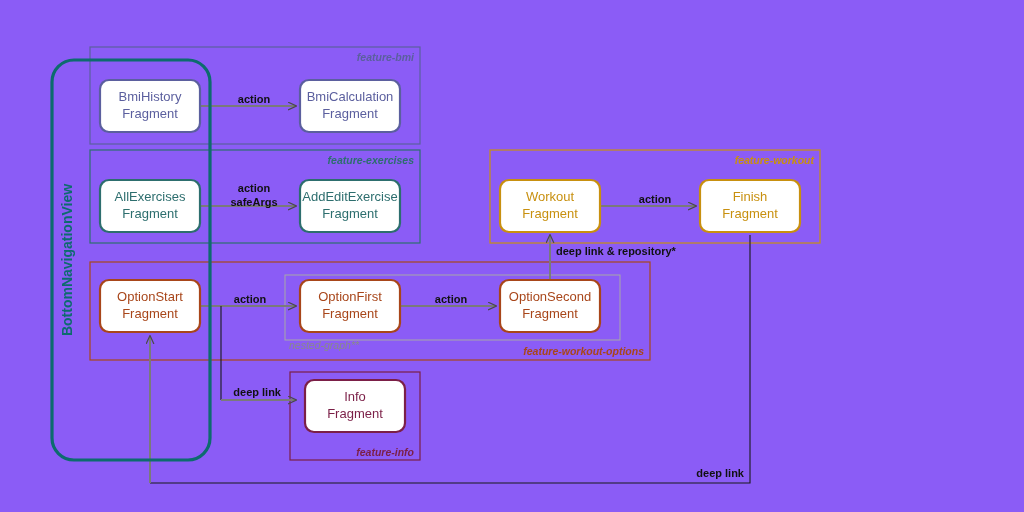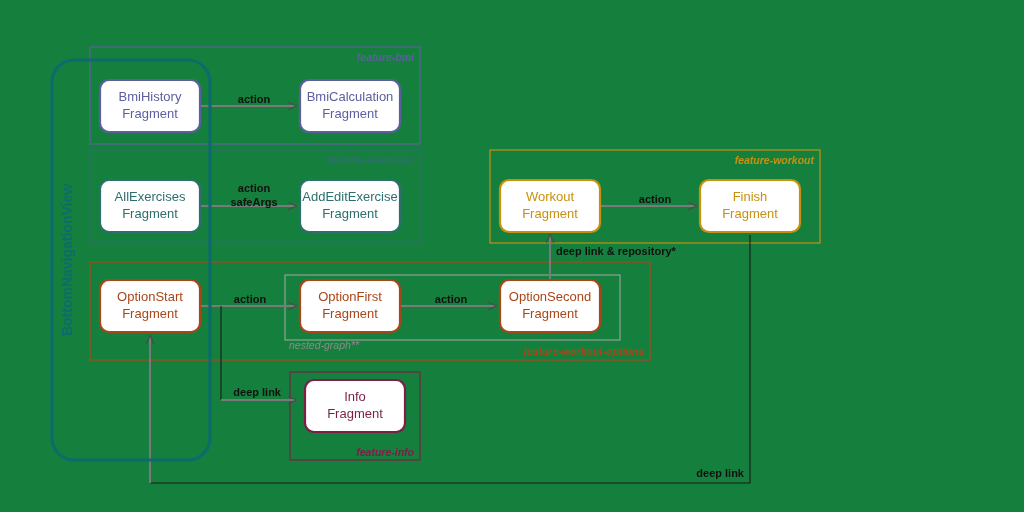--- a/index.html
+++ b/index.html
@@ -5,21 +5,21 @@
   html, body {
     margin: 0;
     padding: 0;
     background: #ffffff;
     font-family: "Liberation Sans", sans-serif;
   }
   #canvas {
     position: relative;
     width: 1024px;
     height: 512px;
-    background: #15803d;
+    background: #8b5cf6;
     overflow: hidden;
   }
   svg#diagram {
     position: absolute;
     left: 0;
     top: 0;
     width: 1024px;
     height: 512px;
   }
   .node-label {

